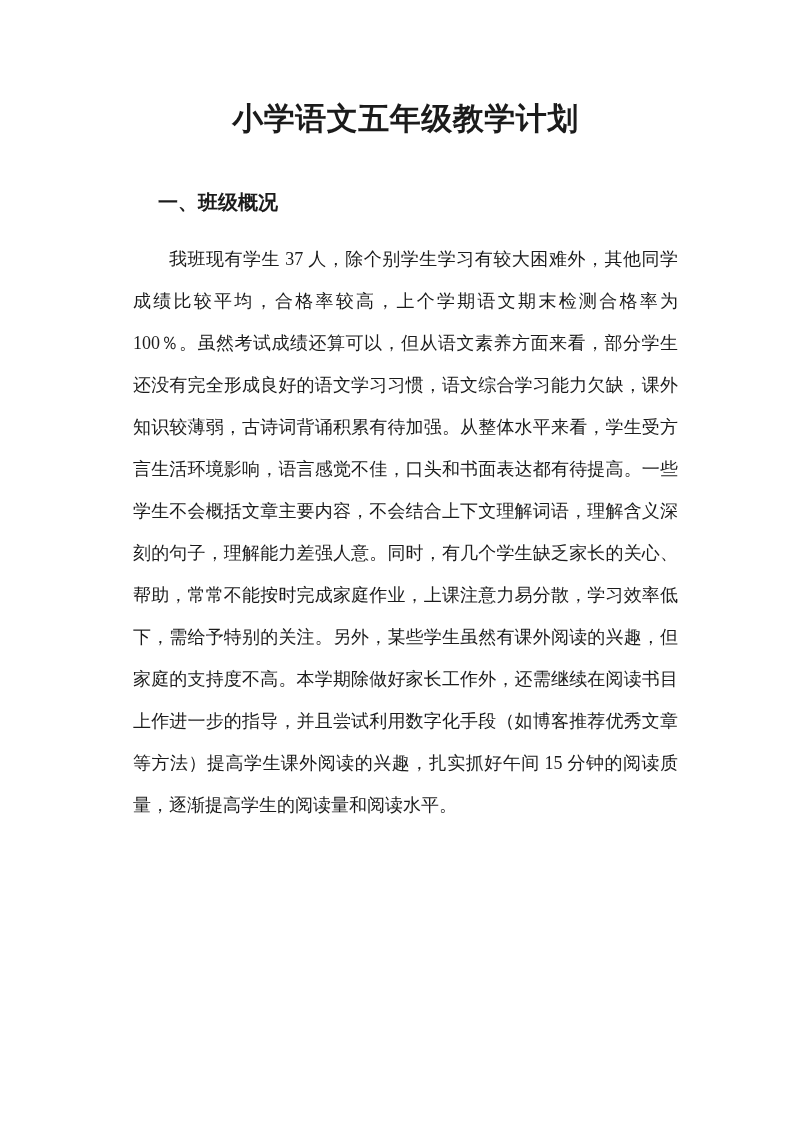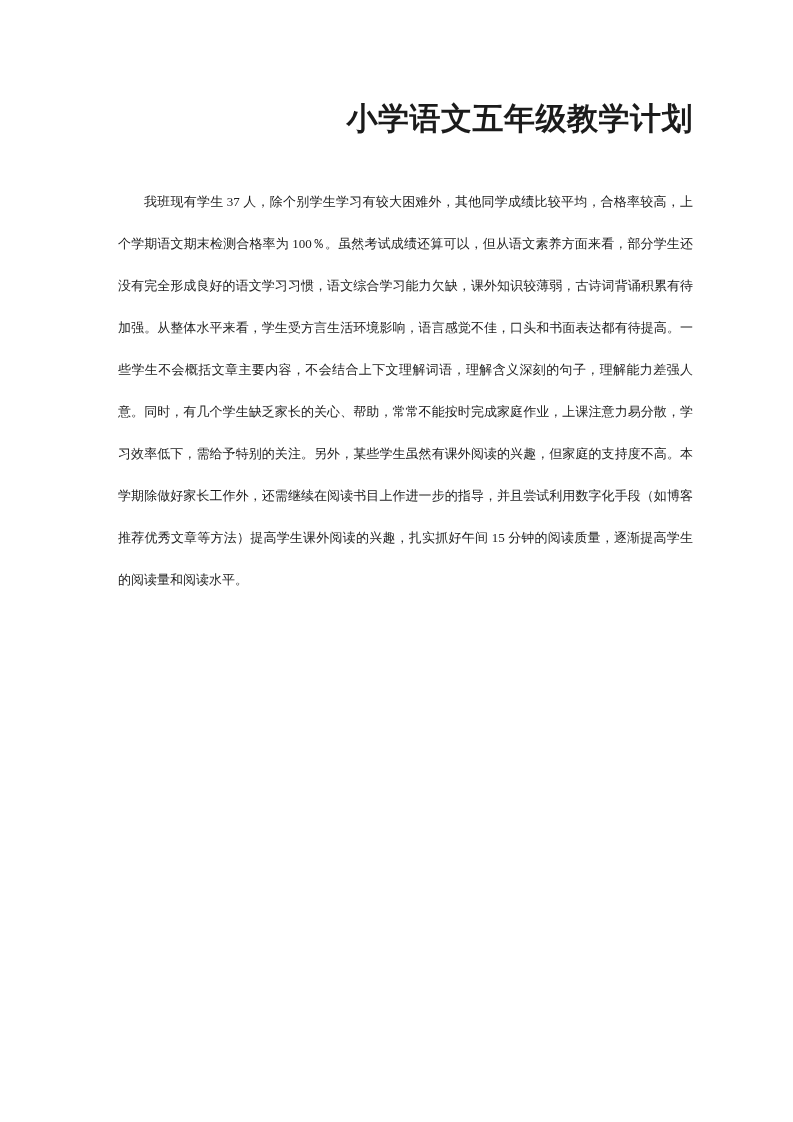--- a/index.html
+++ b/index.html
@@ -17,44 +17,45 @@
     box-sizing: border-box;
     width: 793px;
     height: 1122px;
     padding: 95px 100px 0 118px;
     overflow: hidden;
     background: #ffffff;
   }
   .doc-title {
     font-size: 31px;
     font-weight: bold;
-    text-align: right;
+    text-align: center;
     line-height: 48px;
     margin: 0 0 38px 0;
     letter-spacing: 0.5px;
   }
   .sec-heading {
     font-size: 20px;
     font-weight: bold;
     line-height: 42px;
     margin: 0;
     text-indent: 2em;
   }
   .body-para {
-    font-size: 13px;
+    font-size: 18px;
     line-height: 42px;
-    margin: 0;
+    margin: 15px;
     text-indent: 2em;
     text-align: justify;
     text-justify: inter-character;
   }
 </style>
 </head>
 <body>
 
 <div class="page">
   <h1 class="doc-title">小学语文五年级教学计划</h1>
 
   <section>
+    <h2 class="sec-heading">一、班级概况</h2>
     <p class="body-para">我班现有学生 37 人，除个别学生学习有较大困难外，其他同学成绩比较平均，合格率较高，上个学期语文期末检测合格率为 100％。虽然考试成绩还算可以，但从语文素养方面来看，部分学生还没有完全形成良好的语文学习习惯，语文综合学习能力欠缺，课外知识较薄弱，古诗词背诵积累有待加强。从整体水平来看，学生受方言生活环境影响，语言感觉不佳，口头和书面表达都有待提高。一些学生不会概括文章主要内容，不会结合上下文理解词语，理解含义深刻的句子，理解能力差强人意。同时，有几个学生缺乏家长的关心、帮助，常常不能按时完成家庭作业，上课注意力易分散，学习效率低下，需给予特别的关注。另外，某些学生虽然有课外阅读的兴趣，但家庭的支持度不高。本学期除做好家长工作外，还需继续在阅读书目上作进一步的指导，并且尝试利用数字化手段（如博客推荐优秀文章等方法）提高学生课外阅读的兴趣，扎实抓好午间 15 分钟的阅读质量，逐渐提高学生的阅读量和阅读水平。</p>
   </section>
 
 </div>
 
 </body></html>

